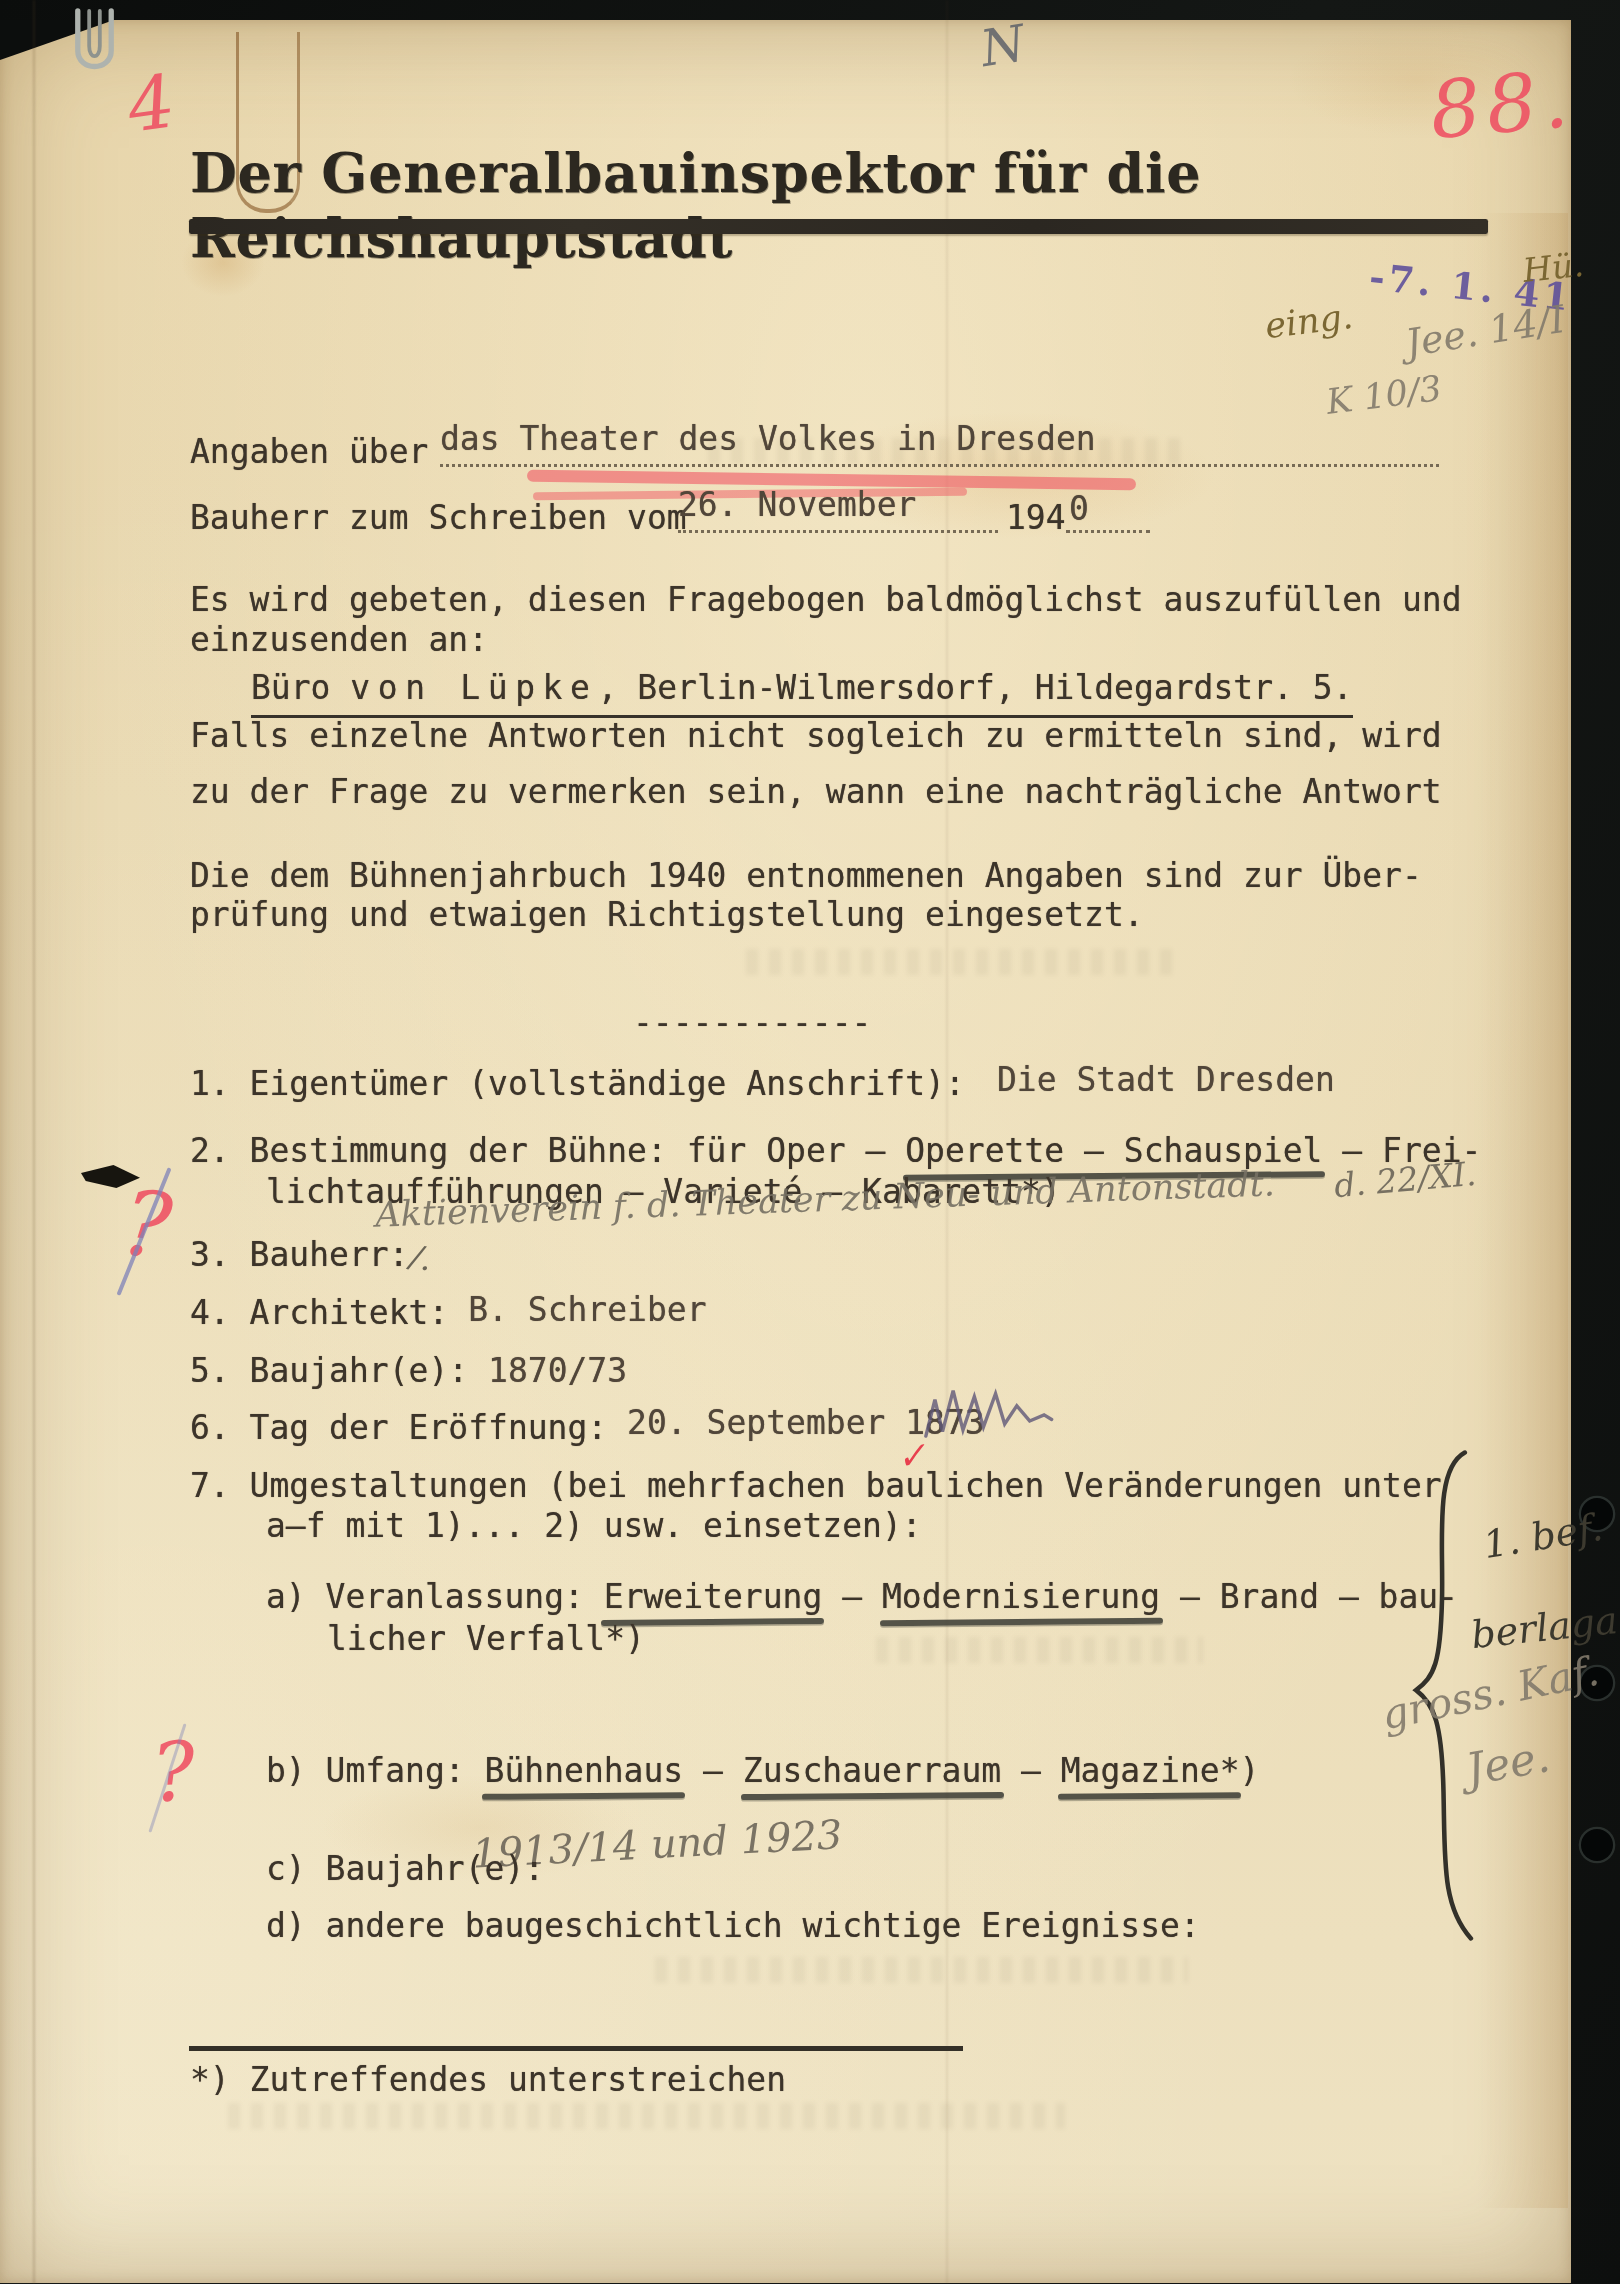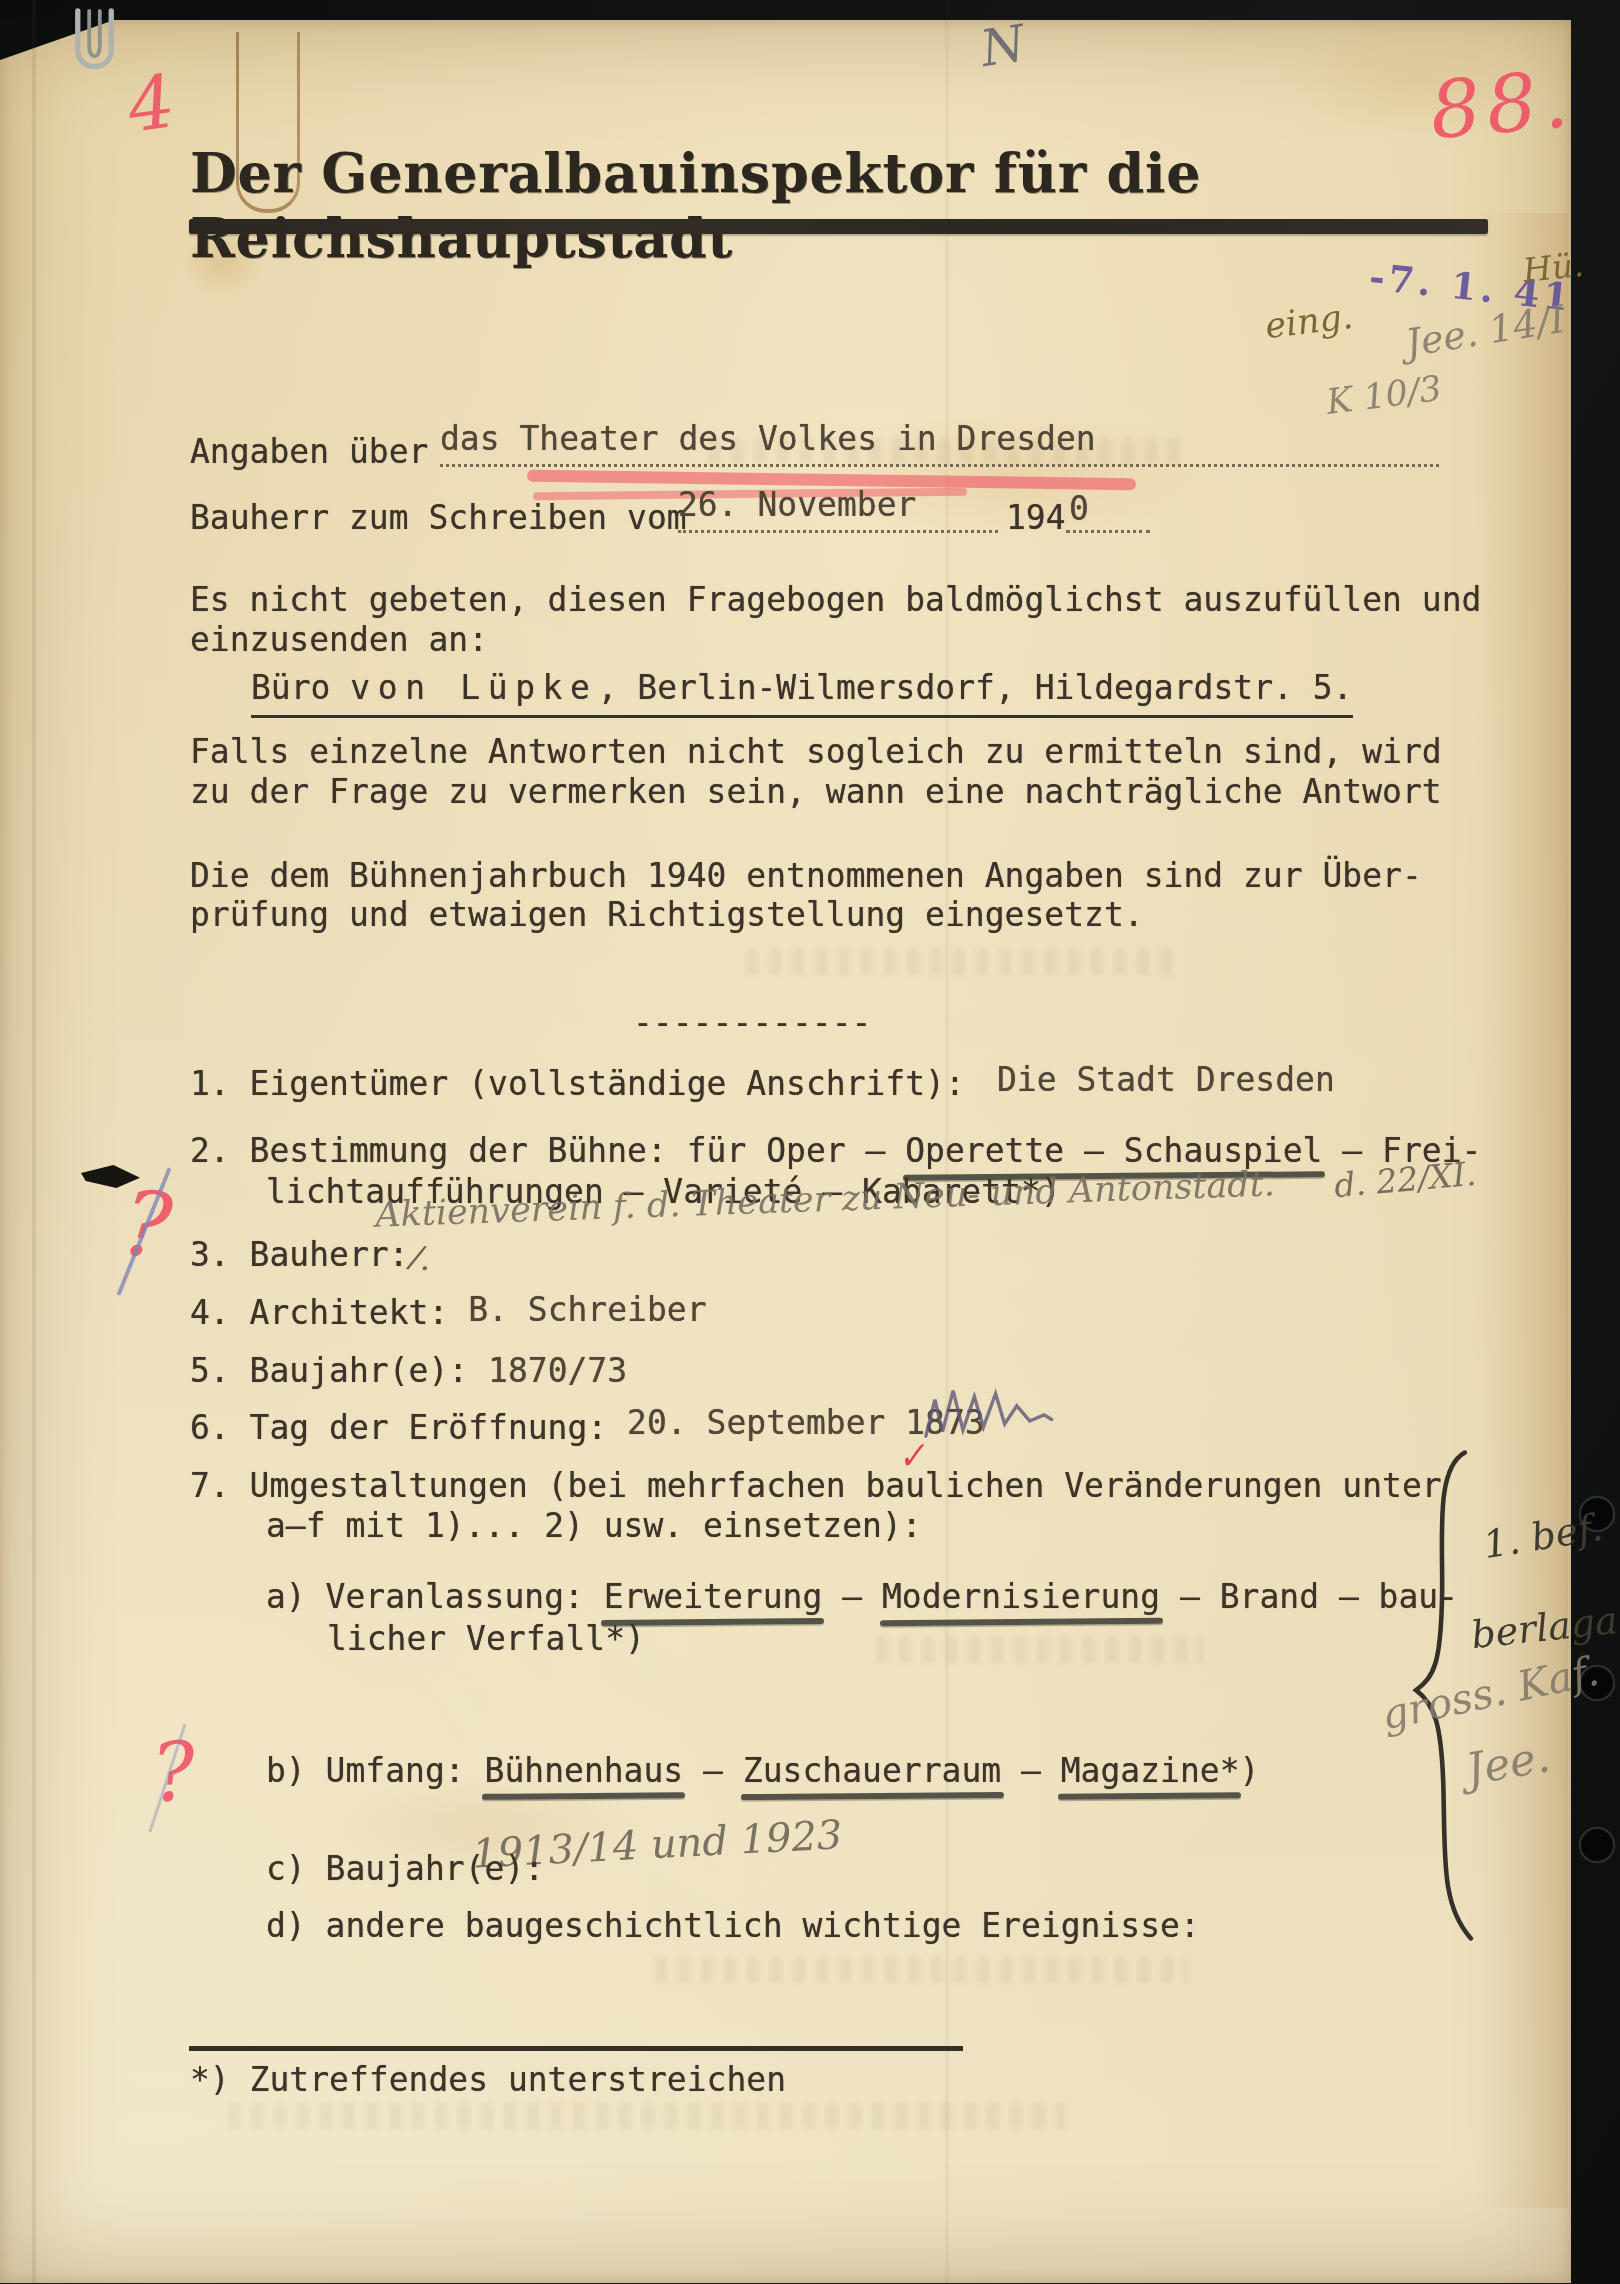--- a/index.html
+++ b/index.html
@@ -107,26 +107,26 @@
   <div class="dotline" style="left:440px;top:426px;width:999px;"><span class="tw raised ans" style="position:static;">das Theater des Volkes in Dresden</span></div>
   <div class="redline" style="left:527px;top:474px;width:609px;height:12px;transform:rotate(.8deg);"></div>
   <div class="redline" style="left:533px;top:490px;width:434px;height:7.6px;transform:rotate(-.6deg);opacity:.45;"></div>
 
   <div class="tw" style="left:190px;top:498px;">Bauherr zum Schreiben vom</div>
   <div class="dotline" style="left:678px;top:492px;width:320px;"><span class="tw raised ans" style="position:static;">26. November</span></div>
   <div class="tw" style="left:1006px;top:498px;">194</div>
   <div class="tw ans" style="left:1069px;top:489px;">0</div>
   <div class="dotline" style="left:1066px;top:492px;width:84px;"></div>
 
-  <div class="tw" style="left:190px;top:580px;">Es nicht gebeten, diesen Fragebogen baldmöglichst auszufüllen und</div>
+  <div class="tw" style="left:190px;top:580px;">Es wird gebeten, diesen Fragebogen baldmöglichst auszufüllen und</div>
   <div class="tw" style="left:190px;top:620px;">einzusenden an:</div>
 
   <div class="tw pulined" style="left:251px;top:668px;"><span>Büro </span><span class="spaced-s">von Lüpke</span><span>, Berlin-Wilmersdorf, Hildegardstr. 5.</span></div>
 
-  <div class="tw" style="left:190px;top:732px;">Falls einzelne Antworten nicht sogleich zu ermitteln sind, wird</div>
+  <div class="tw" style="left:190px;top:716px;">Falls einzelne Antworten nicht sogleich zu ermitteln sind, wird</div>
   <div class="tw" style="left:190px;top:772px;">zu der Frage zu vermerken sein, wann eine nachträgliche Antwort</div>
 
   <div class="tw" style="left:190px;top:856px;">Die dem Bühnenjahrbuch 1940 entnommenen Angaben sind zur Über-</div>
   <div class="tw" style="left:190px;top:895px;">prüfung und etwaigen Richtigstellung eingesetzt.</div>
 
   <div class="tw" style="left:633px;top:1003px;">------------</div>
 
   <div class="tw" style="left:190px;top:1064px;">1. Eigentümer (vollständige Anschrift):</div>
   <div class="tw ans" style="left:997px;top:1060px;">Die Stadt Dresden</div>
 

